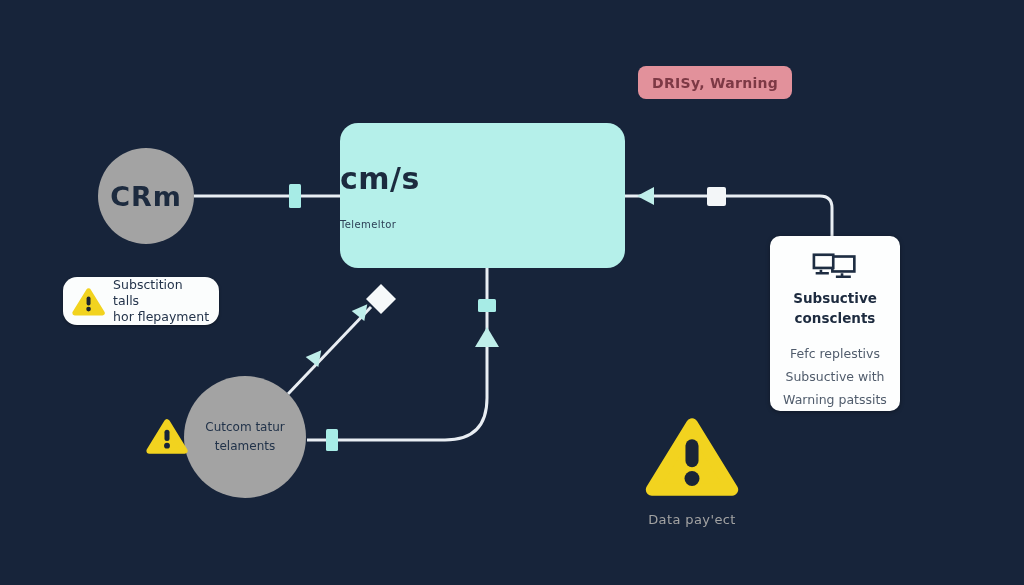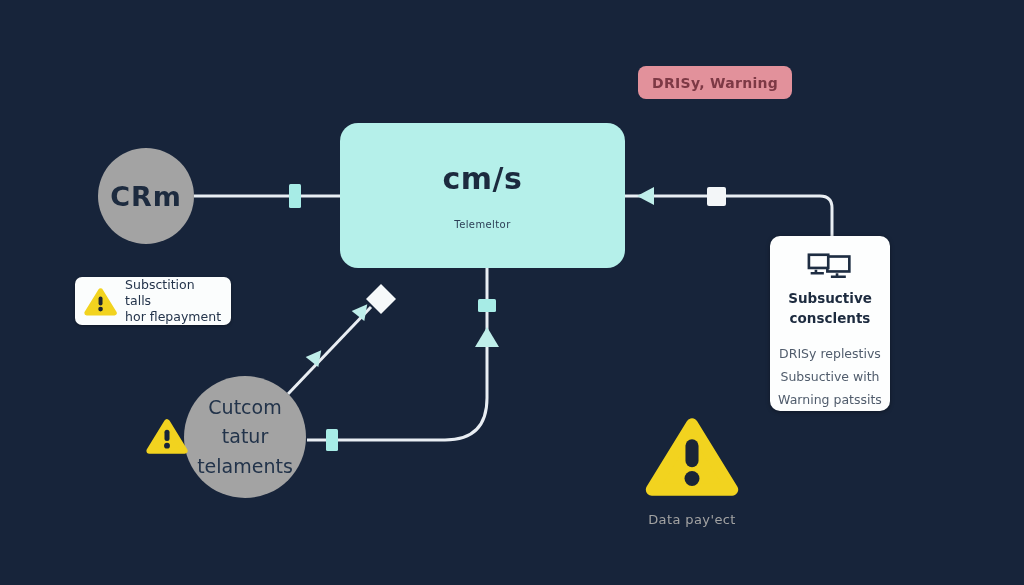--- a/index.html
+++ b/index.html
@@ -13,48 +13,47 @@
 
   
   .circle-node{
     position:absolute;border-radius:50%;background:#a3a3a3;
     display:flex;flex-direction:column;align-items:center;justify-content:center;
     text-align:center;color:#1d2b3f;
   }
   .crm-node{left:98px;top:148px;width:96px;height:96px;}
   .crm-node .crm-label{font-size:27px;font-weight:700;letter-spacing:1px;}
   .customer-node{left:184px;top:376px;width:122px;height:122px;}
-  .customer-node .cust-line{font-size:19px;color:#22334a;line-height:1.55;}
+  .customer-node .cust-line{font-size:12px;color:#22334a;line-height:1.55;}
 
   .main-node{
     position:absolute;left:340px;top:123px;width:285px;height:145px;
     background:#b5f0ea;border-radius:18px;
-    display:flex;flex-direction:column;align-items:center;justify-content:center;
+    display:flex;flex-direction:column;justify-content:center;
   }
   .main-node .main-title{font-size:30px;font-weight:700;color:#1c2b3f;letter-spacing:.5px;}
   .main-node .main-subtitle{font-size:10px;color:#2c3e55;margin-top:23px;letter-spacing:.4px;}
 
   .warn-badge{
     position:absolute;left:638px;top:66px;height:33px;
     background:#e2919b;border-radius:8px;
     display:flex;align-items:center;padding:8px 14px;
     font-size:14px;font-weight:600;color:#7d3945;letter-spacing:.3px;
   }
 
   .warning-box{
     position:absolute;left:63px;top:277px;width:156px;height:48px;
-    background:#fbfdfd;border-radius:7px;
+    background:#fbfdfd;border-radius:14px;
     display:flex;align-items:center;gap:8px;padding:0 9px;
     box-shadow:0 1px 3px rgba(0,0,0,.35);
-    margin-left:12px;
   }
   .warning-box .wb-text{font-size:12.5px;font-weight:500;color:#24344b;line-height:1.3;}
 
   .info-card{
-    position:absolute;left:770px;top:236px;width:120px;height:175px;
+    position:absolute;left:770px;top:236px;width:130px;height:175px;
     background:#fdfefe;border-radius:10px;
     display:flex;flex-direction:column;align-items:center;
     padding-top:17px;text-align:center;
     box-shadow:0 1px 4px rgba(0,0,0,.35);
   }
   .info-card .ic-title{font-size:13.5px;font-weight:700;color:#1d2b3f;line-height:1.5;margin-top:7px;width:100px;}
   .info-card .ic-body{margin-top:13px;}
   .info-card .ic-line{font-size:12.5px;color:#505c6c;line-height:1.85;}
 
   .small-warning{position:absolute;left:146px;top:417px;}
@@ -130,21 +129,21 @@
 
   <div class="info-card">
     <svg width="52" height="32" viewBox="0 0 52 32">
       <rect x="23" y="4" width="25" height="17" fill="#fdfefe" stroke="#1e2d42" stroke-width="3"></rect>
       <path d="M34 23 V26 M27 27 H44" stroke="#1e2d42" stroke-width="3" fill="none"></path>
       <rect x="2" y="2" width="22" height="15" fill="#fdfefe" stroke="#1e2d42" stroke-width="3"></rect>
       <path d="M10 19 V22 M4 23 H19" stroke="#1e2d42" stroke-width="3" fill="none"></path>
     </svg>
     <div class="ic-title">Subsuctive consclents</div>
     <div class="ic-body">
-      <div class="ic-line">DRISy replestivs</div>
+      <div class="ic-line">Fefc replestivs</div>
       <div class="ic-line">Subsuctive with</div>
       <div class="ic-line">Warning patssits</div>
     </div>
   </div>
 
   <div class="big-warning">
     <svg width="94" height="84" viewBox="0 0 100 90">
       <polygon points="50,10 93,80 7,80" fill="#f2d31f" stroke="#f2d31f" stroke-width="13" stroke-linejoin="round"></polygon>
       <rect x="43" y="26" width="14" height="30" rx="7" fill="#1a2536"></rect>
       <circle cx="50" cy="68" r="8" fill="#1a2536"></circle>

